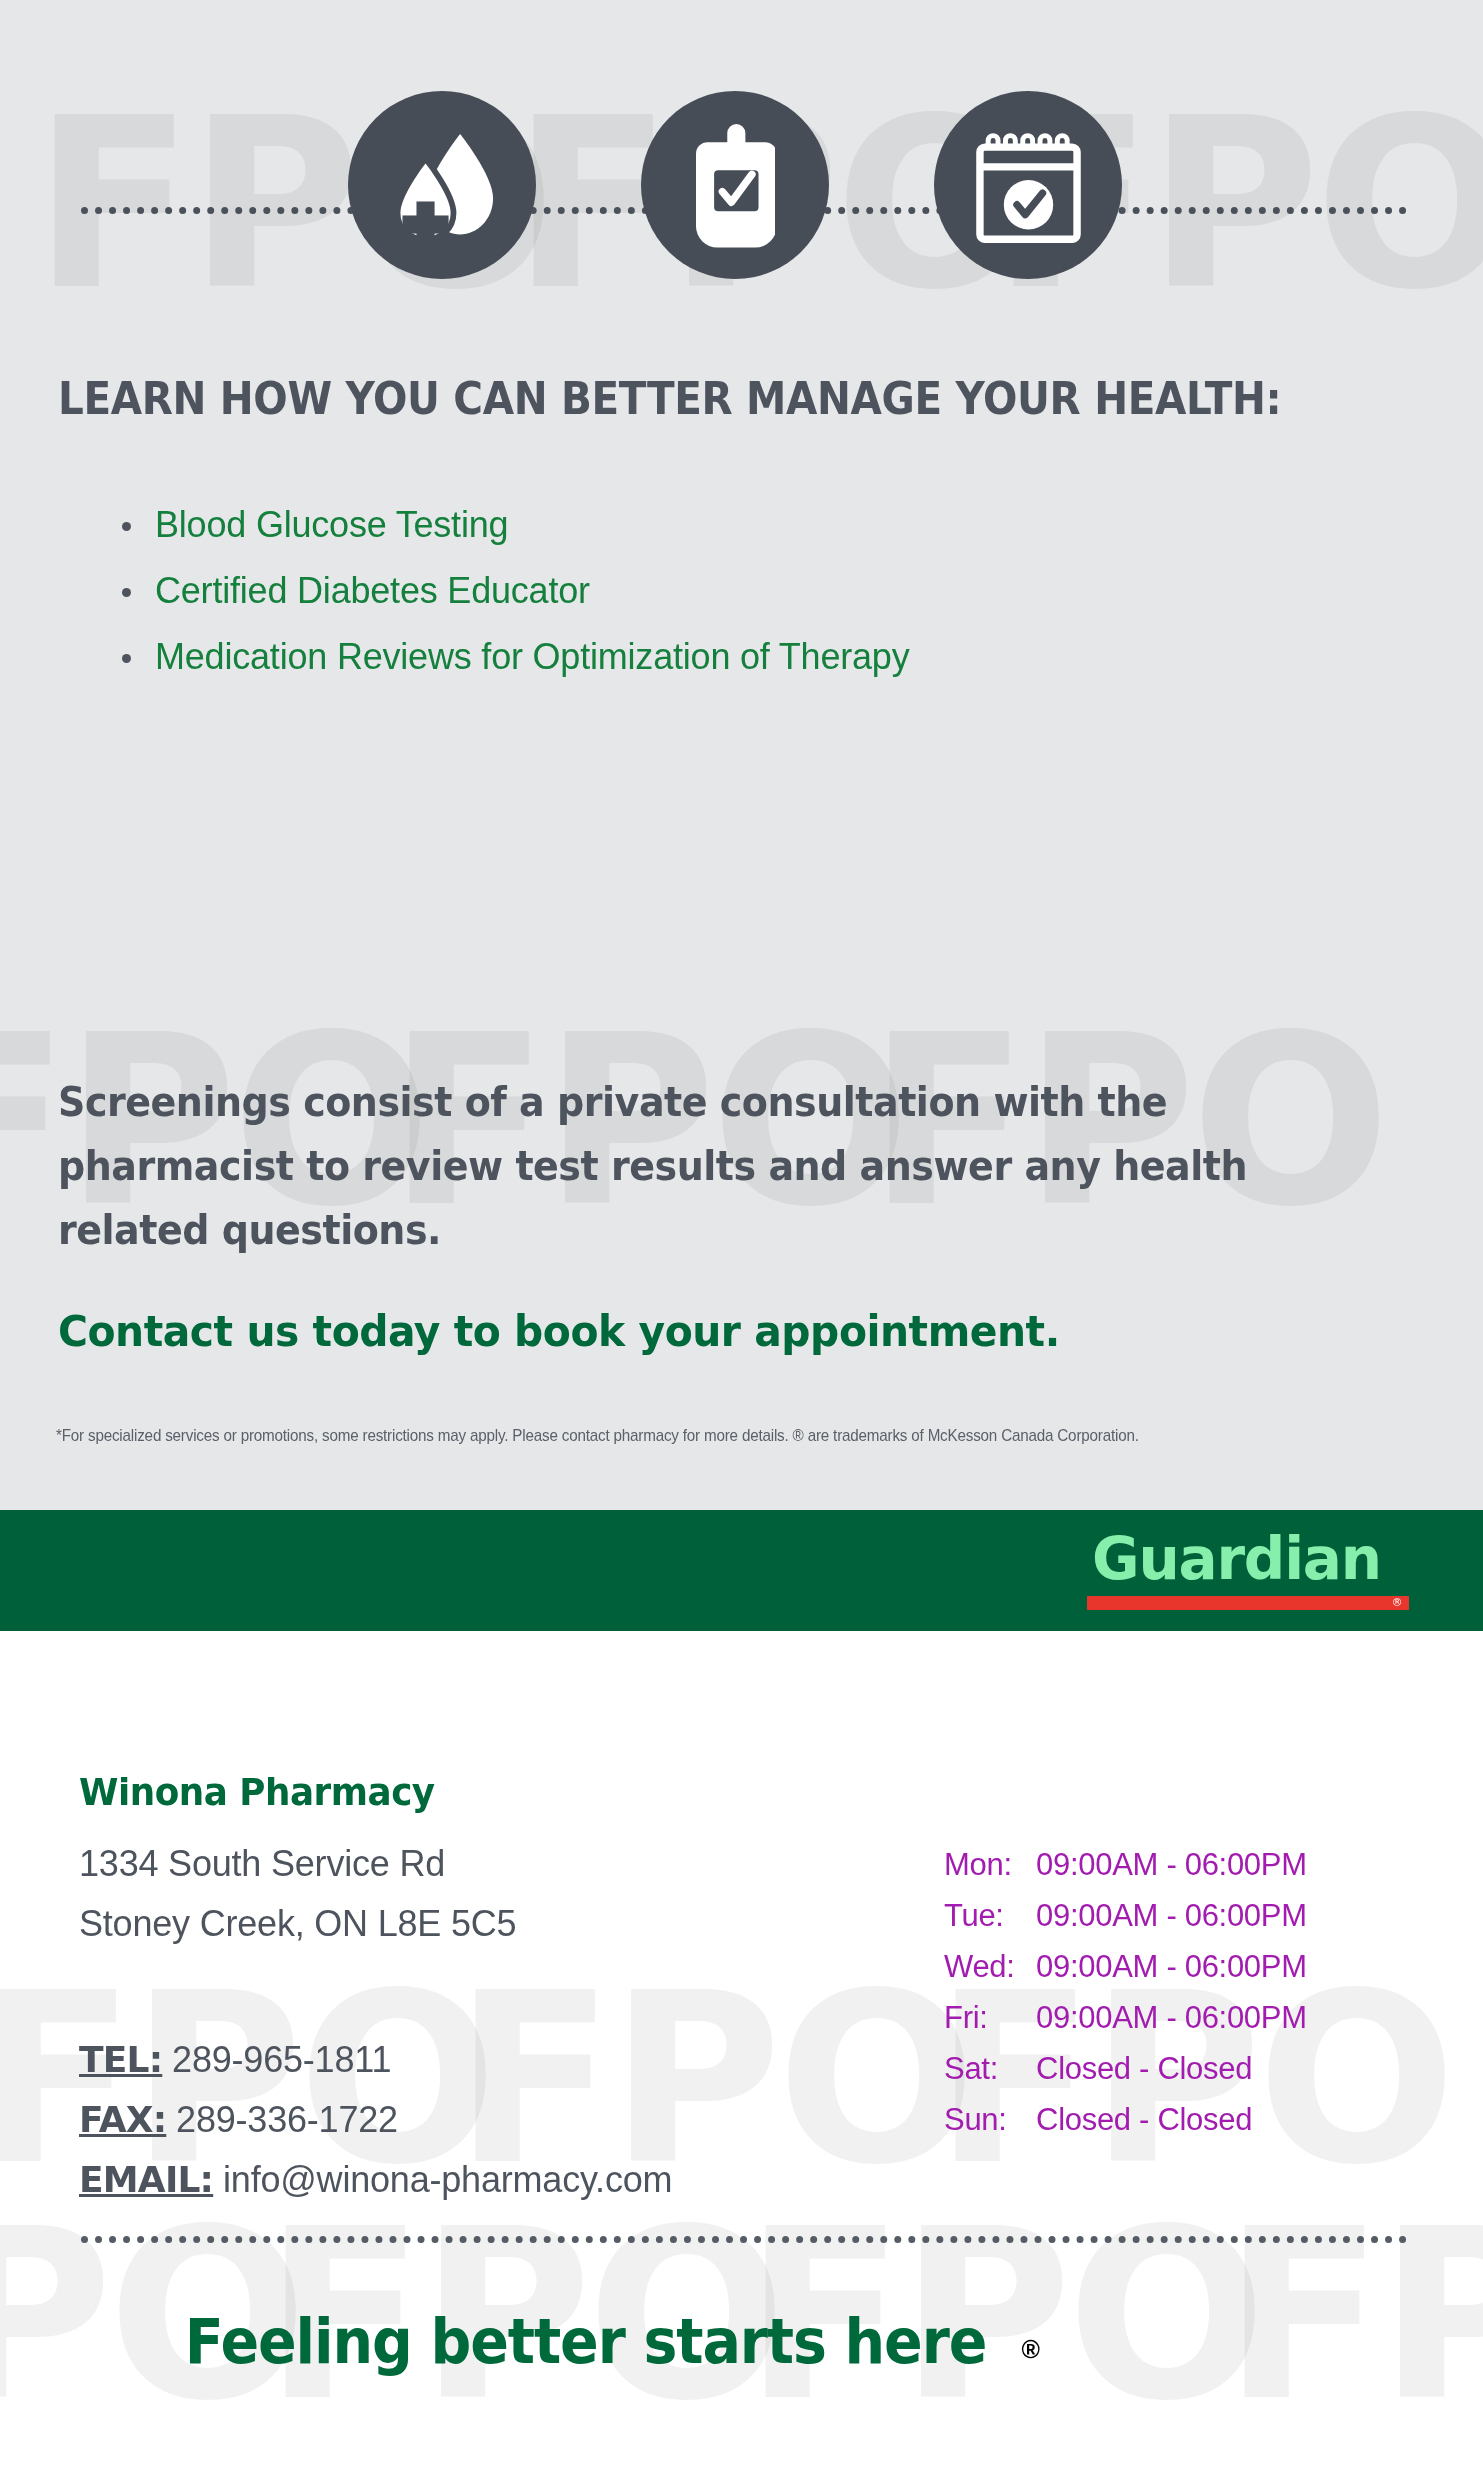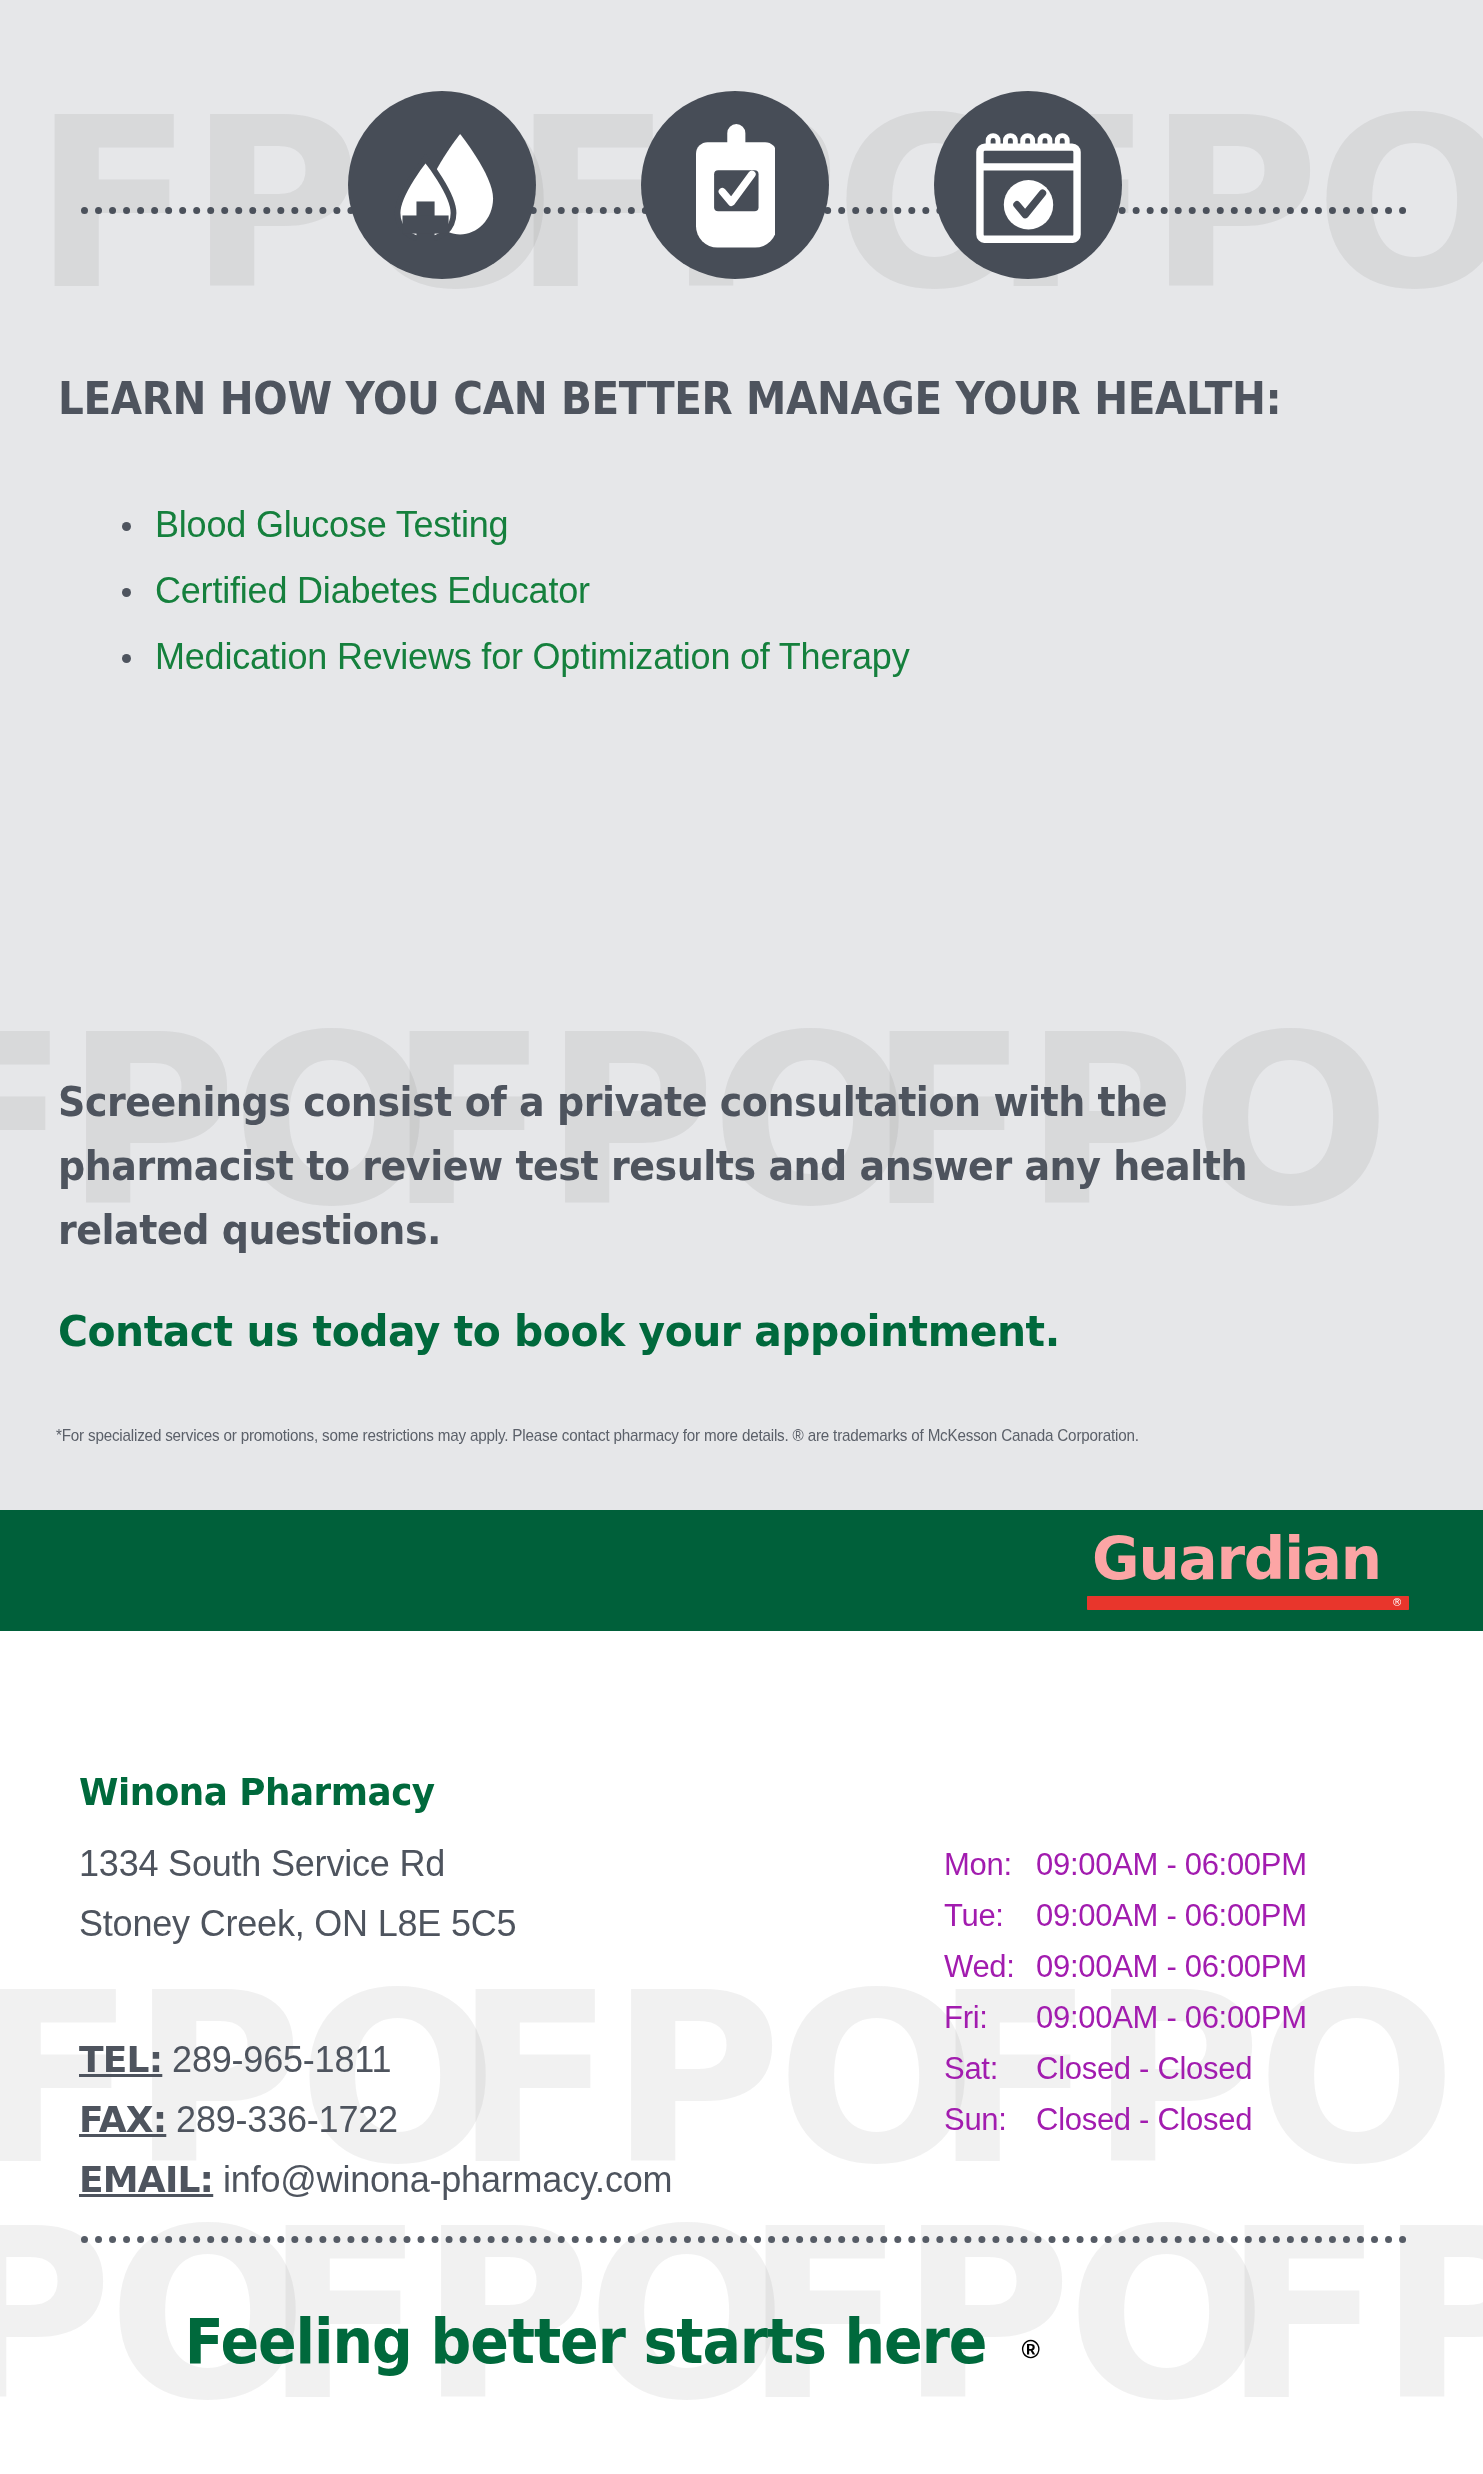--- a/index.html
+++ b/index.html
@@ -190,21 +190,21 @@
     right: 74px;
     top: 15px;
     width: 322px;
     height: 93px;
   }
   .brand-word {
     font-family: "DejaVu Sans", sans-serif;
     font-weight: 700;
     font-size: 58px;
     line-height: 69px;
-    color: #fca5a5;
+    color: #86efac;
     letter-spacing: -1.2px;
     text-align: left;
     padding-left: 5px;
   }
   .brand-underline {
     position: relative;
     margin-top: 1.7px;
     height: 14px;
     background: #e8362c;
     border-radius: 0.8px;

